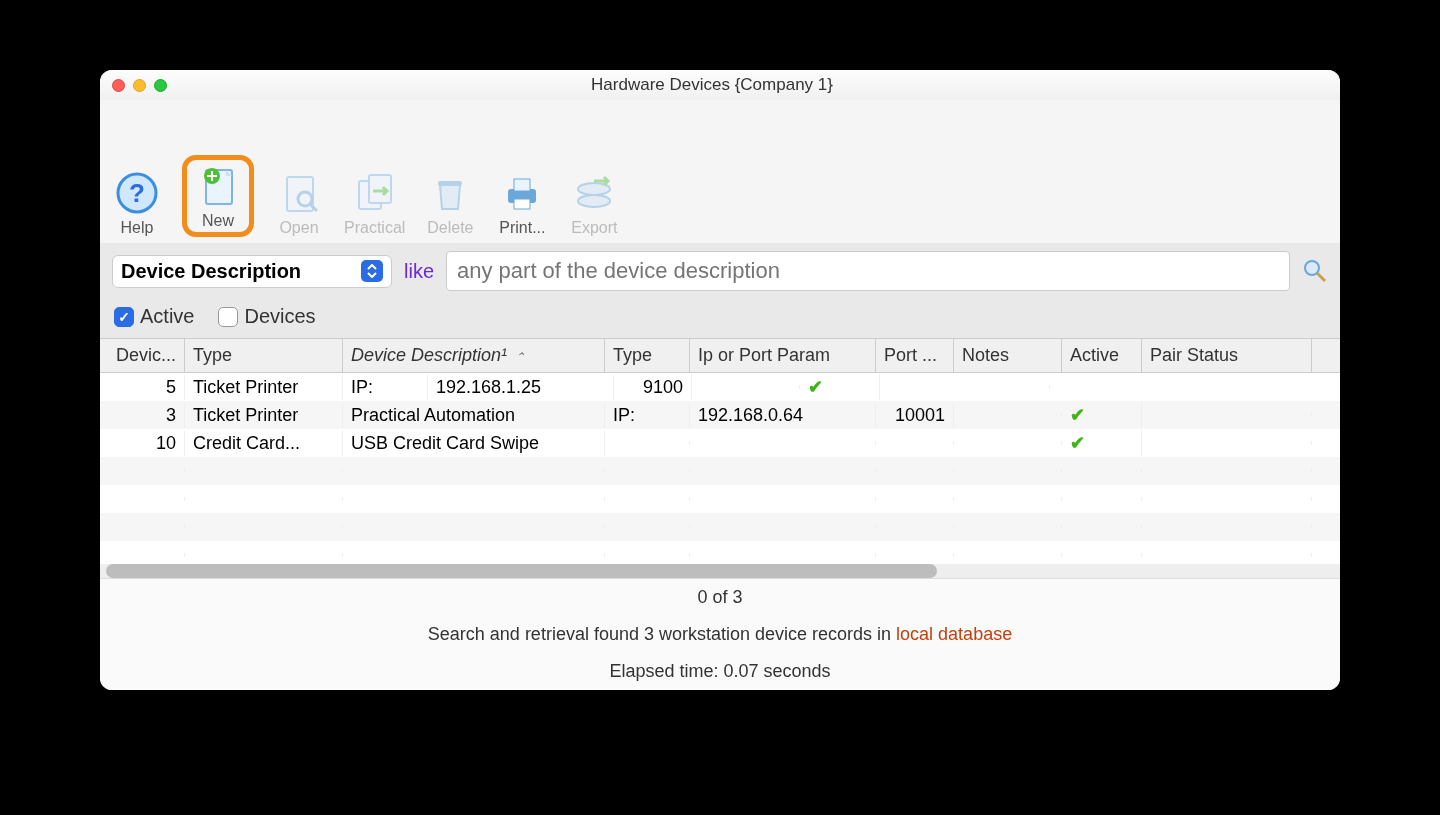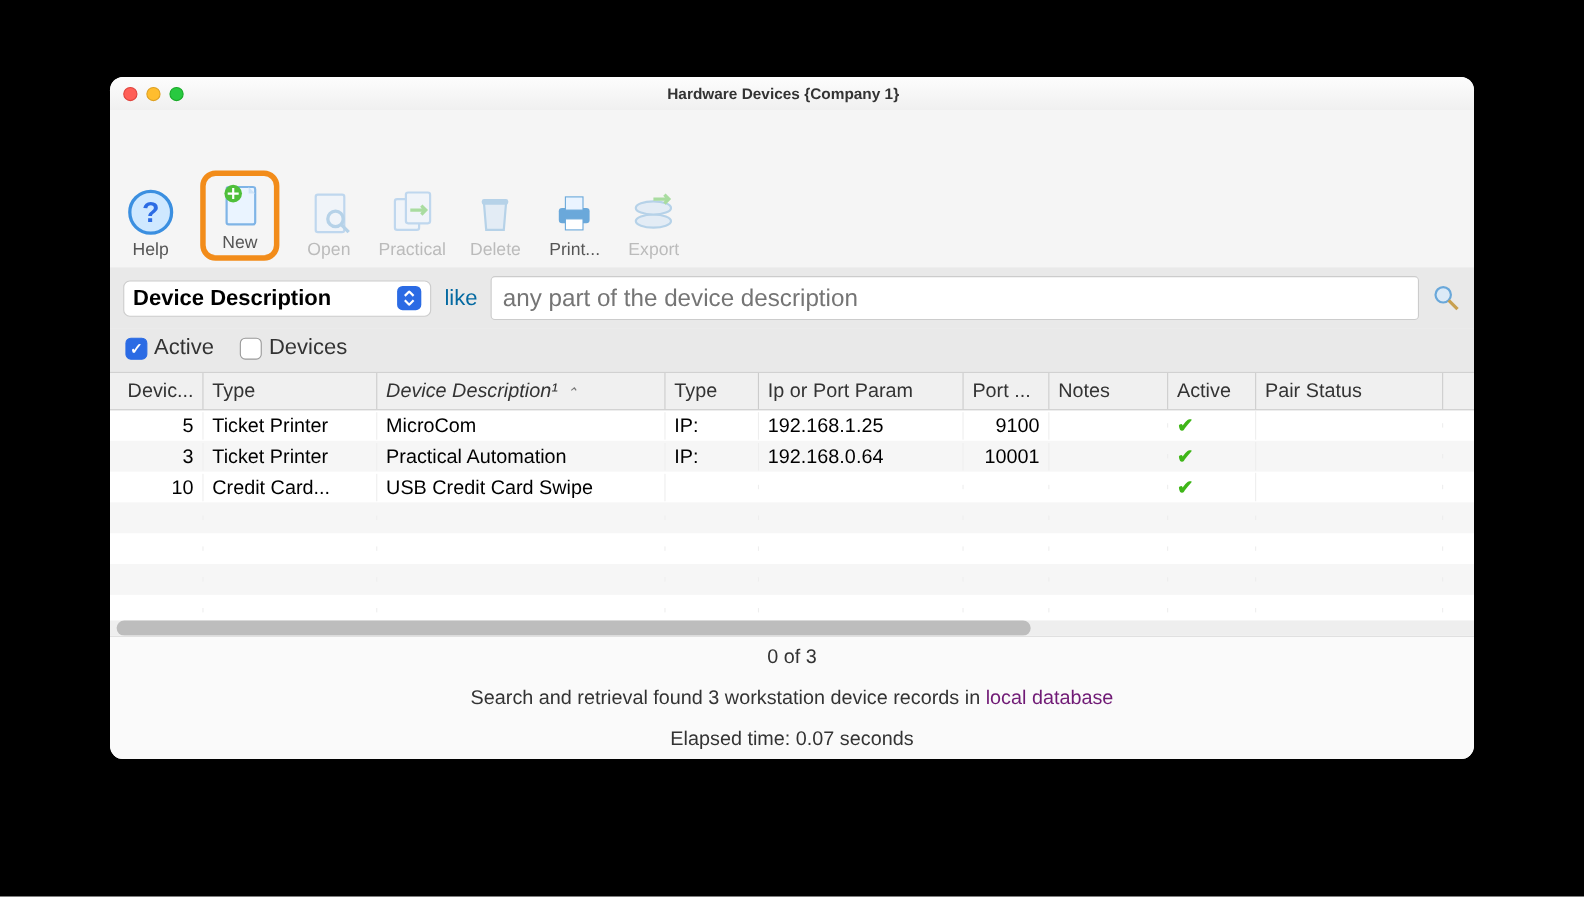--- a/index.html
+++ b/index.html
@@ -32,21 +32,21 @@
   padding: 0 12px;
   position: relative;
 }
 .traffic { display:flex; gap:8px; }
 .tl { width:13px;height:13px;border-radius:50%; }
 .tl.red{background:#ff5f57;border:1px solid #e0443e;}
 .tl.yellow{background:#ffbd2e;border:1px solid #dea123;}
 .tl.green{background:#28c940;border:1px solid #1aab29;}
 .title {
   position:absolute; left:0; right:16px; text-align:center;
-  font-size:14px; font-weight:700; color:#333;
+  font-size:17px; font-weight:400; color:#333;
 }
 .toolbar {
   display:flex; gap:18px; padding:8px 10px 6px 10px;
   align-items:flex-end;
   background: #f5f5f5;
 }
 .tbtn { display:flex; flex-direction:column; align-items:center; gap:2px; cursor:pointer; min-width:54px;}
 .tbtn .ic { width:48px; height:48px; display:flex;align-items:center;justify-content:center; }
 .tbtn .lbl { font-size:16px; color:#555; }
 .tbtn.disabled .lbl { color:#bbb; }
@@ -59,21 +59,21 @@
 }
 .select-wrap{
   background:#fff; border:1px solid #ccc; border-radius:6px;
   padding:4px 8px; font-size:20px; display:flex; align-items:center; gap:8px;
   min-width:280px; justify-content:space-between;font-weight:bold;
 }
 .sel-arrows{
   background:#2b6be4; width:22px;height:22px;border-radius:5px;
   color:#fff; display:flex;align-items:center;justify-content:center;font-size:12px;
 }
-.like-lbl{font-size:20px;color:#0369a1;}
+.like-lbl{font-size:20px;color:#6d28d9;}
 .searchbox{
   flex:1; border:1px solid #ccc; background:#fff; border-radius:4px;
   padding:6px 10px; font-size:22px; color:#999;
 }
 .mag-icon{width:26px;height:26px;}
 .checkrow{ display:flex; gap:24px; padding:6px 14px 10px; background:#e9e9e9; align-items:center;}
 .chk{width:20px;height:20px;border-radius:5px;border:1px solid #999;display:inline-flex;align-items:center;justify-content:center;background:#fff;}
 .chk.checked{background:#2b6be4;border-color:#2b6be4;color:#fff;font-size:14px;font-weight:bold;}
 .chk-lbl{font-size:20px;color:#333;margin-left:6px;}
 .tablewrap{flex:1; overflow:hidden; display:flex; flex-direction:column; border-top:1px solid #ccc;}
@@ -85,21 +85,21 @@
 .trow{display:flex; height:28px; align-items:center;}
 .trow:nth-child(even){background:#f6f6f6;}
 .td{padding:2px 8px; border-right:1px solid #eee; overflow:hidden; white-space:nowrap;text-overflow:ellipsis;}
 .td.num{text-align:right;}
 .check-ic{color:#3fb618;font-weight:bold;text-align:center;width:100%;}
 .c0{width:85px;padding-left:16px;} .c1{width:158px;} .c2{width:262px;} .c3{width:85px;}
 .c4{width:186px;} .c5{width:78px;} .c6{width:108px;} .c7{width:80px;} .c8{width:170px;}
 .hscroll{height:14px;background:#eee;display:flex;}
 .hscroll .thumb{height:14px;background:#bdbdbd;border-radius:7px;margin-left:6px;width:67%;}
 .status{padding:8px 12px;font-size:18px;color:#333;display:flex;gap:16px;align-items:center;background:#fafafa;border-top:1px solid #ddd;flex-direction:column;}
-.status .red{color:#701a75;margin-top:12px;}
+.status .red{color:#c2410c;margin-top:12px;}
 svg{display:block;}
 </style>
 </head>
 <body>
 
 <div class="window">
 
   <div class="titlebar">
     <div class="traffic">
       <div class="tl red"></div>
@@ -228,21 +228,20 @@
       <div class="th c4">Ip or Port Param</div>
       <div class="th c5">Port ...</div>
       <div class="th c6">Notes</div>
       <div class="th c7">Active</div>
       <div class="th c8">Pair Status</div>
     </div>
     <div class="tbody" id="tbody">
         <div class="trow">
           <div class="td c0 num">5</div>
           <div class="td c1">Ticket Printer</div>
-          <div class="td c2">MicroCom</div>
           <div class="td c3">IP:</div>
           <div class="td c4">192.168.1.25</div>
           <div class="td c5 num">9100</div>
           <div class="td c6"></div>
           <div class="td c7"><span class="check-ic">✔</span></div>
           <div class="td c8"></div>
         </div>
         <div class="trow">
           <div class="td c0 num">3</div>
           <div class="td c1">Ticket Printer</div>

